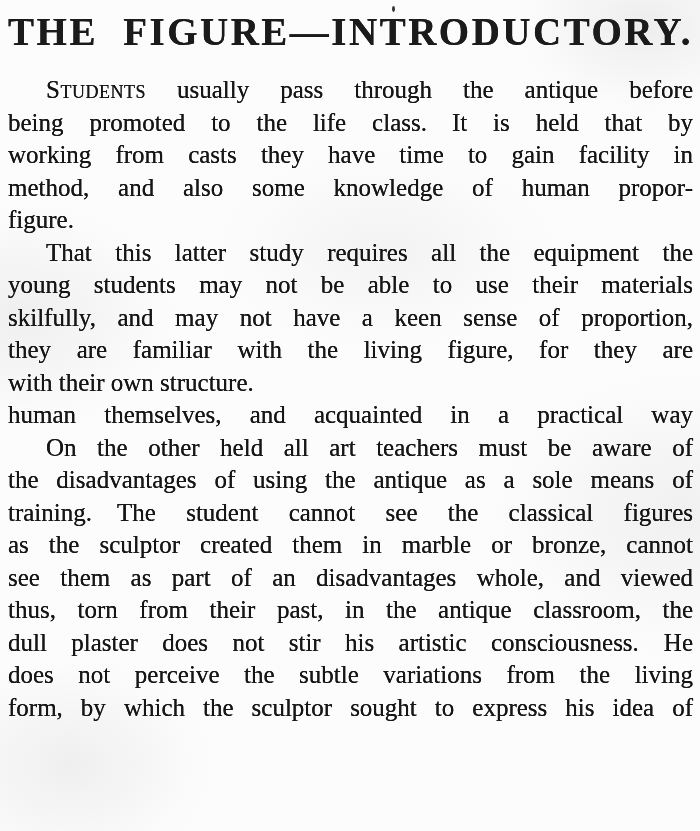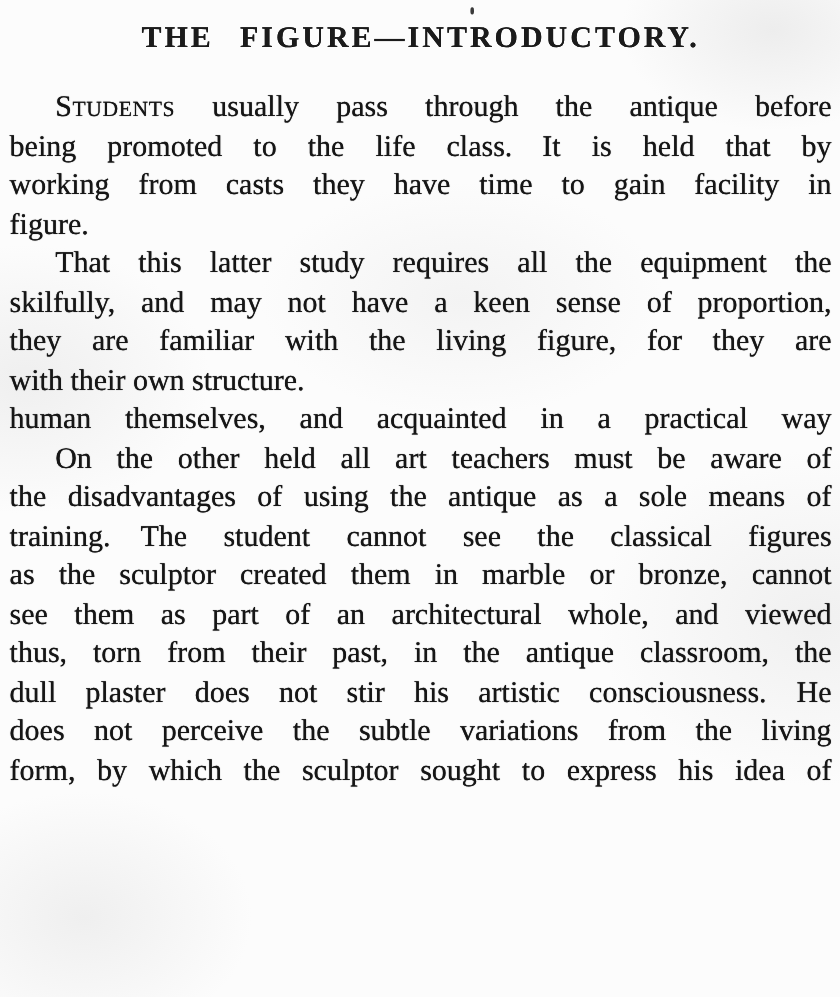--- a/index.html
+++ b/index.html
@@ -19,21 +19,21 @@
       radial-gradient(ellipse 200px 150px at 10% 92%, #efefef 0%, rgba(239,239,239,0) 70%),
       radial-gradient(ellipse 240px 140px at 55% 30%, #f3f3f3 0%, rgba(243,243,243,0) 70%),
       #fcfcfc;
   }
   .page {
     position: relative;
     padding: 13px 7px 0 8px;
   }
   .page-title {
     margin: 0 0 24px 0;
-    font-size: 25px;
+    font-size: 39px;
     font-weight: 600;
     line-height: 37px;
     text-align: center;
     letter-spacing: 2.5px;
     word-spacing: 13px;
     color: #1b1b1b;
     text-shadow: 0 0 0.5px currentColor;
   }
   .page-body {
     font-size: 25px;
@@ -68,29 +68,31 @@
 </head>
 <body>
 
 <div class="page">
   <div class="scan-speck"></div>
   <h1 class="page-title">THE FIGURE—INTRODUCTORY.</h1>
   <div class="page-body">
       <div class="tline indent"><span class="smallcaps">Students</span> usually pass through the antique before</div>
       <div class="tline">being promoted to the life class. It is held that by</div>
       <div class="tline">working from casts they have time to gain facility in</div>
+      <div class="tline">method, and also some knowledge of human propor-</div>
       <div class="tline endline">figure.</div>
       <div class="tline indent">That this latter study requires all the equipment the</div>
+      <div class="tline">young students may not be able to use their materials</div>
       <div class="tline">skilfully, and may not have a keen sense of proportion,</div>
       <div class="tline">they are familiar with the living figure, for they are</div>
       <div class="tline endline">with their own structure.</div>
       <div class="tline">human themselves, and acquainted in a practical way</div>
       <div class="tline indent">On the other held all art teachers must be aware of</div>
       <div class="tline">the disadvantages of using the antique as a sole means of</div>
       <div class="tline">training. The student cannot see the classical figures</div>
       <div class="tline">as the sculptor created them in marble or bronze, cannot</div>
-      <div class="tline">see them as part of an architectural whole, and viewed</div>
+      <div class="tline">see them as part of an disadvantages whole, and viewed</div>
       <div class="tline">thus, torn from their past, in the antique classroom, the</div>
       <div class="tline">dull plaster does not stir his artistic consciousness. He</div>
       <div class="tline">does not perceive the subtle variations from the living</div>
       <div class="tline">form, by which the sculptor sought to express his idea of</div>
     </div>
 </div>
 
 </body></html>

